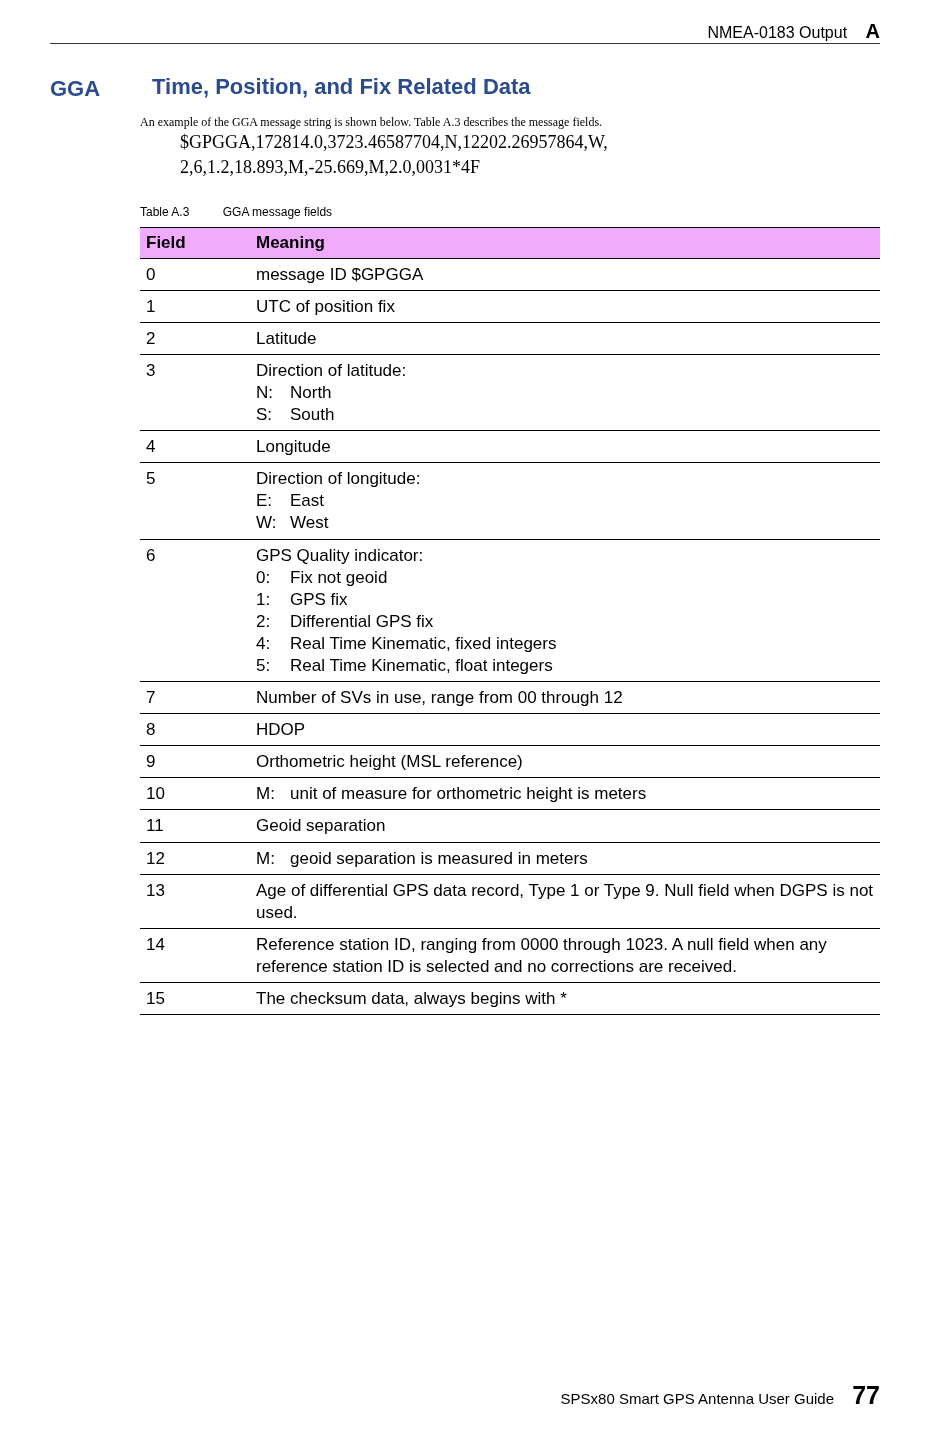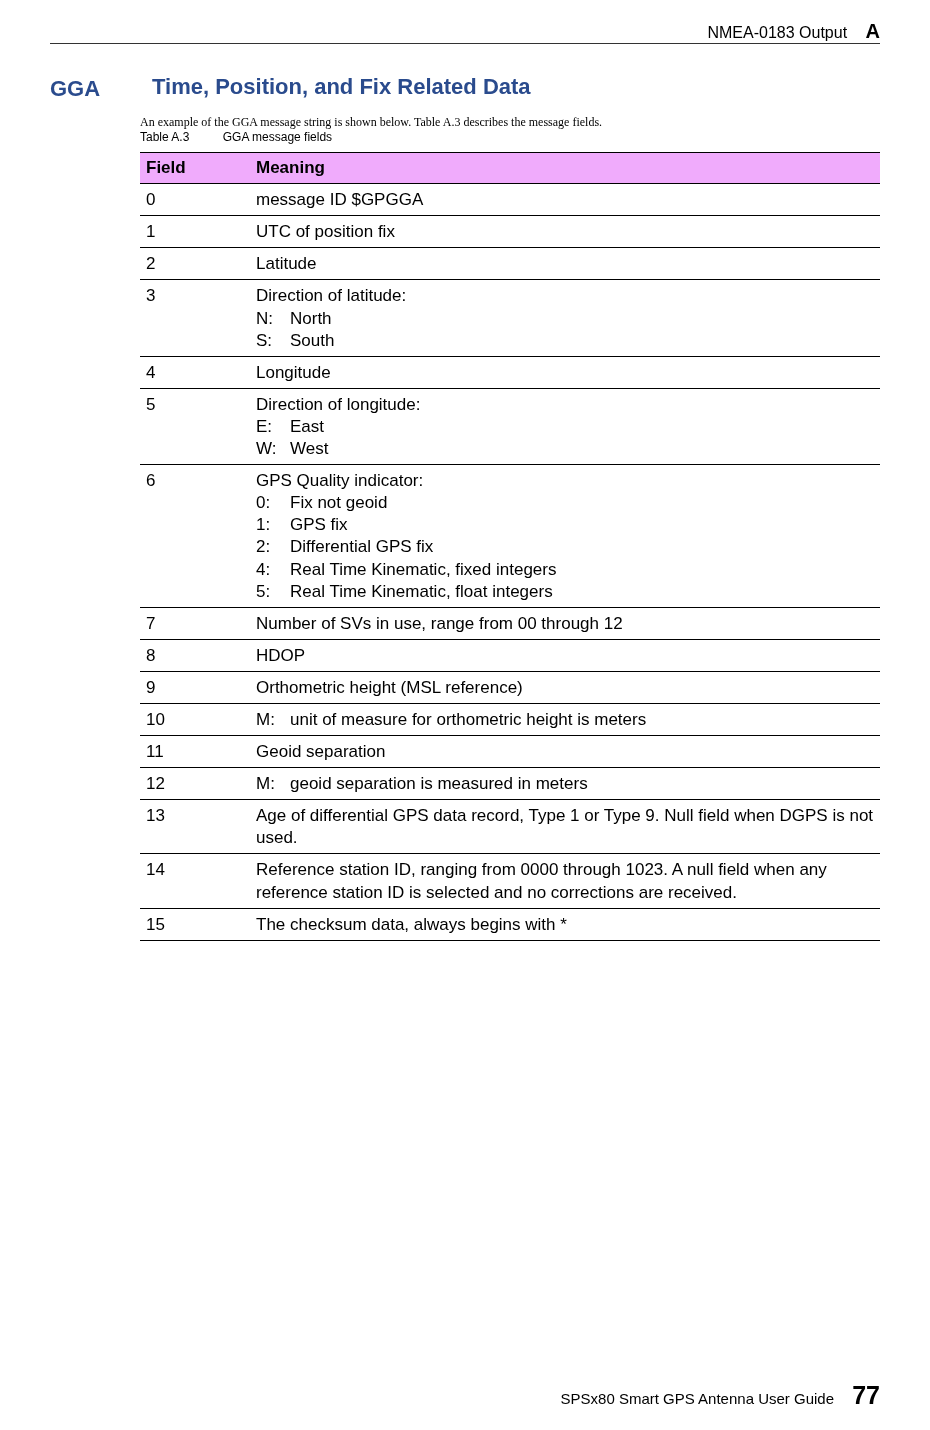--- a/index.html
+++ b/index.html
@@ -117,20 +117,24 @@
   <div class="header-top">
     <span class="chapter-label">NMEA-0183 Output</span>
     <span class="chapter-letter">A</span>
   </div>
 
   <div class="section-row">
     <div class="section-tag">GGA</div>
     <div class="section-body">
       <h2 class="section-title">Time, Position, and Fix Related Data</h2>
       <div class="intro">An example of the GGA message string is shown below. Table A.3 describes the message fields.</div>
+      <div class="example">
+        <div>$GPGGA,172814.0,3723.46587704,N,12202.26957864,W,</div>
+        <div>2,6,1.2,18.893,M,-25.669,M,2.0,0031*4F</div>
+      </div>
 
       <div class="table-caption">
         <span class="tlabel">Table A.3</span>
         <span>GGA message fields</span>
       </div>
 
       <table class="fields">
         <thead>
           <tr>
             <th class="col-field">Field</th>

